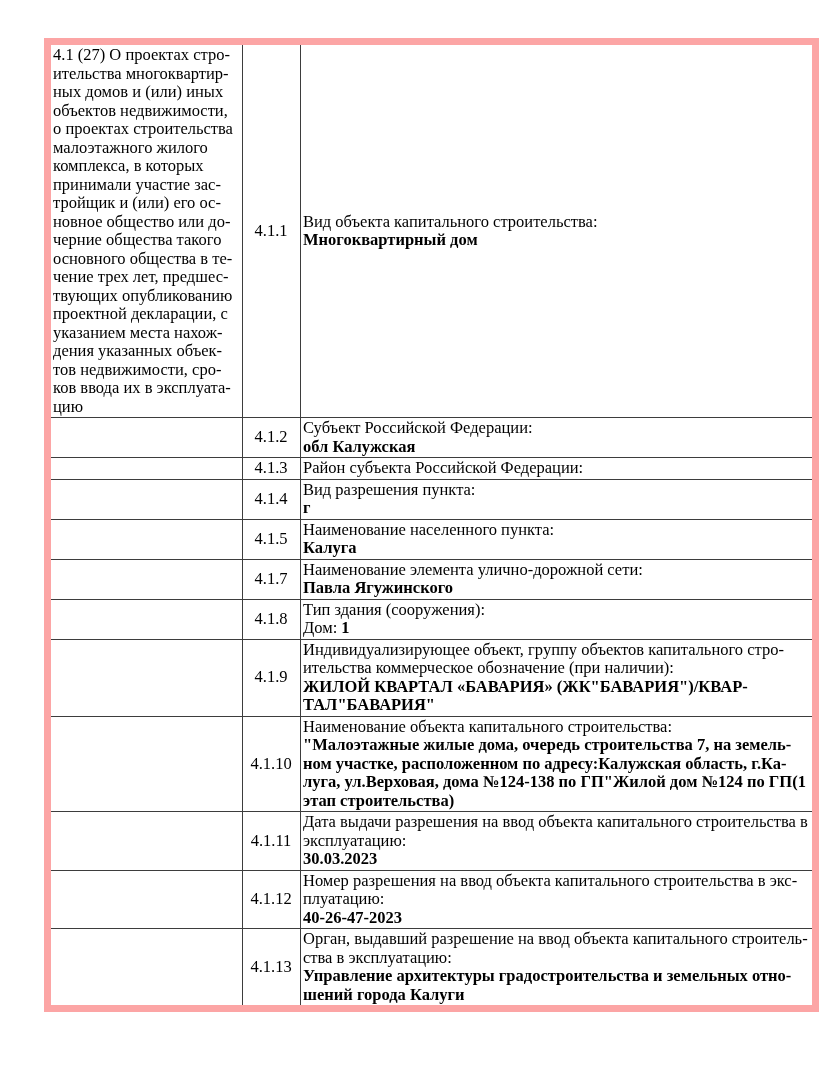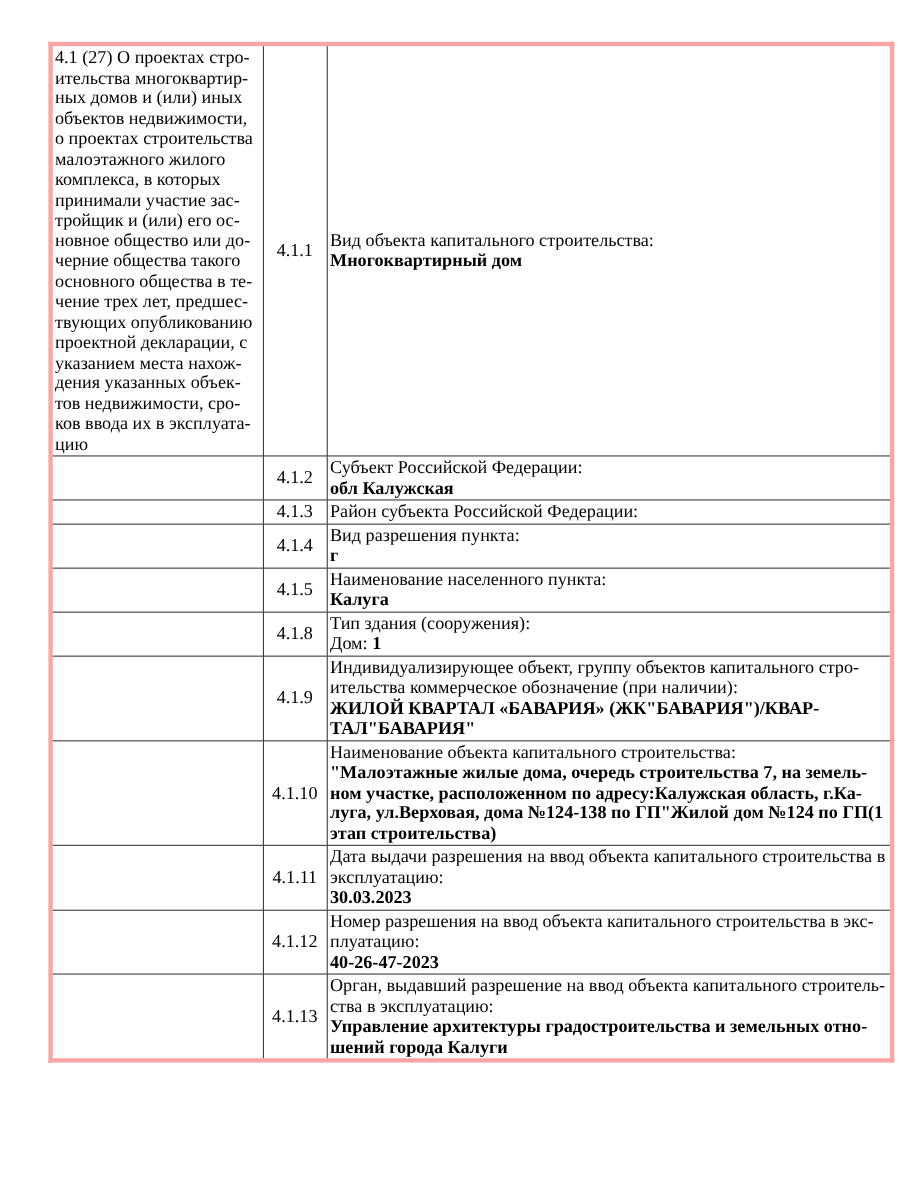--- a/index.html
+++ b/index.html
@@ -17,21 +17,21 @@
     line-height: 18.5px;
     color: #000000;
   }
   table.decl {
     position: absolute;
     left: 44px;
     top: 38px;
     width: 744px;
     border-collapse: collapse;
     table-layout: fixed;
-    border: 4px solid #fca5a5;
+    border: 7px solid #fca5a5;
   }
   table.decl td {
     border: 1.5px solid #3d3d3d;
     vertical-align: middle;
     padding: 1px 3px 1px 2px;
     overflow: hidden;
   }
   td.c1 { width: 186px; }
   td.c2 { width: 52px; text-align: center;  }
   td.c3 { width: 506px; }
@@ -125,20 +125,30 @@
           <div class="num">4.1.5</div>
         </td>
         <td class="c3">
           <div class="lbl">Наименование населенного пункта:</div>
           <div class="val"><b>Калуга</b></div>
         </td>
       </tr>
       <tr>
         <td class="c1"></td>
         <td class="c2">
+          <div class="num">4.1.7</div>
+        </td>
+        <td class="c3">
+          <div class="lbl">Наименование элемента улично-дорожной сети:</div>
+          <div class="val"><b>Павла Ягужинского</b></div>
+        </td>
+      </tr>
+      <tr>
+        <td class="c1"></td>
+        <td class="c2">
           <div class="num">4.1.8</div>
         </td>
         <td class="c3">
           <div class="lbl">Тип здания (сооружения):</div>
           <div class="val"><span>Дом: </span><b>1</b></div>
         </td>
       </tr>
       <tr>
         <td class="c1"></td>
         <td class="c2">

